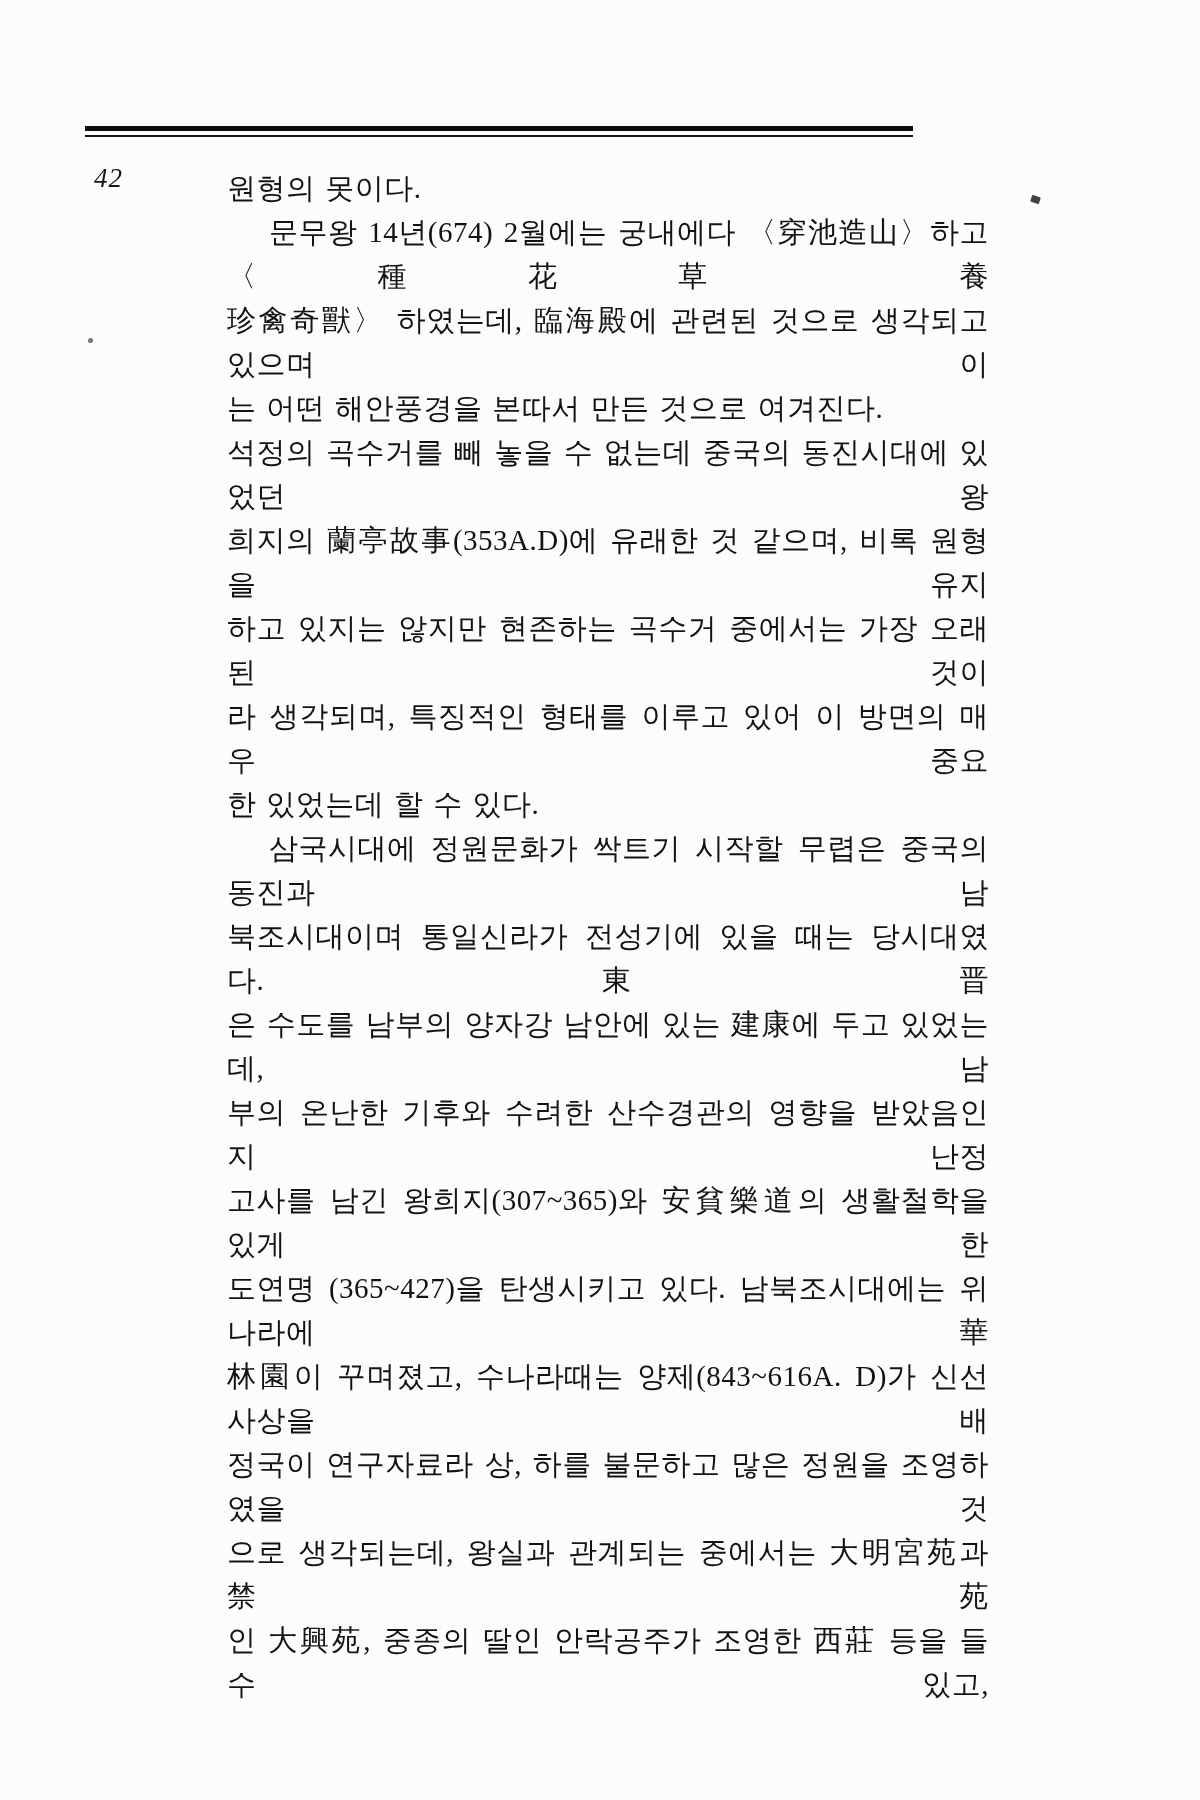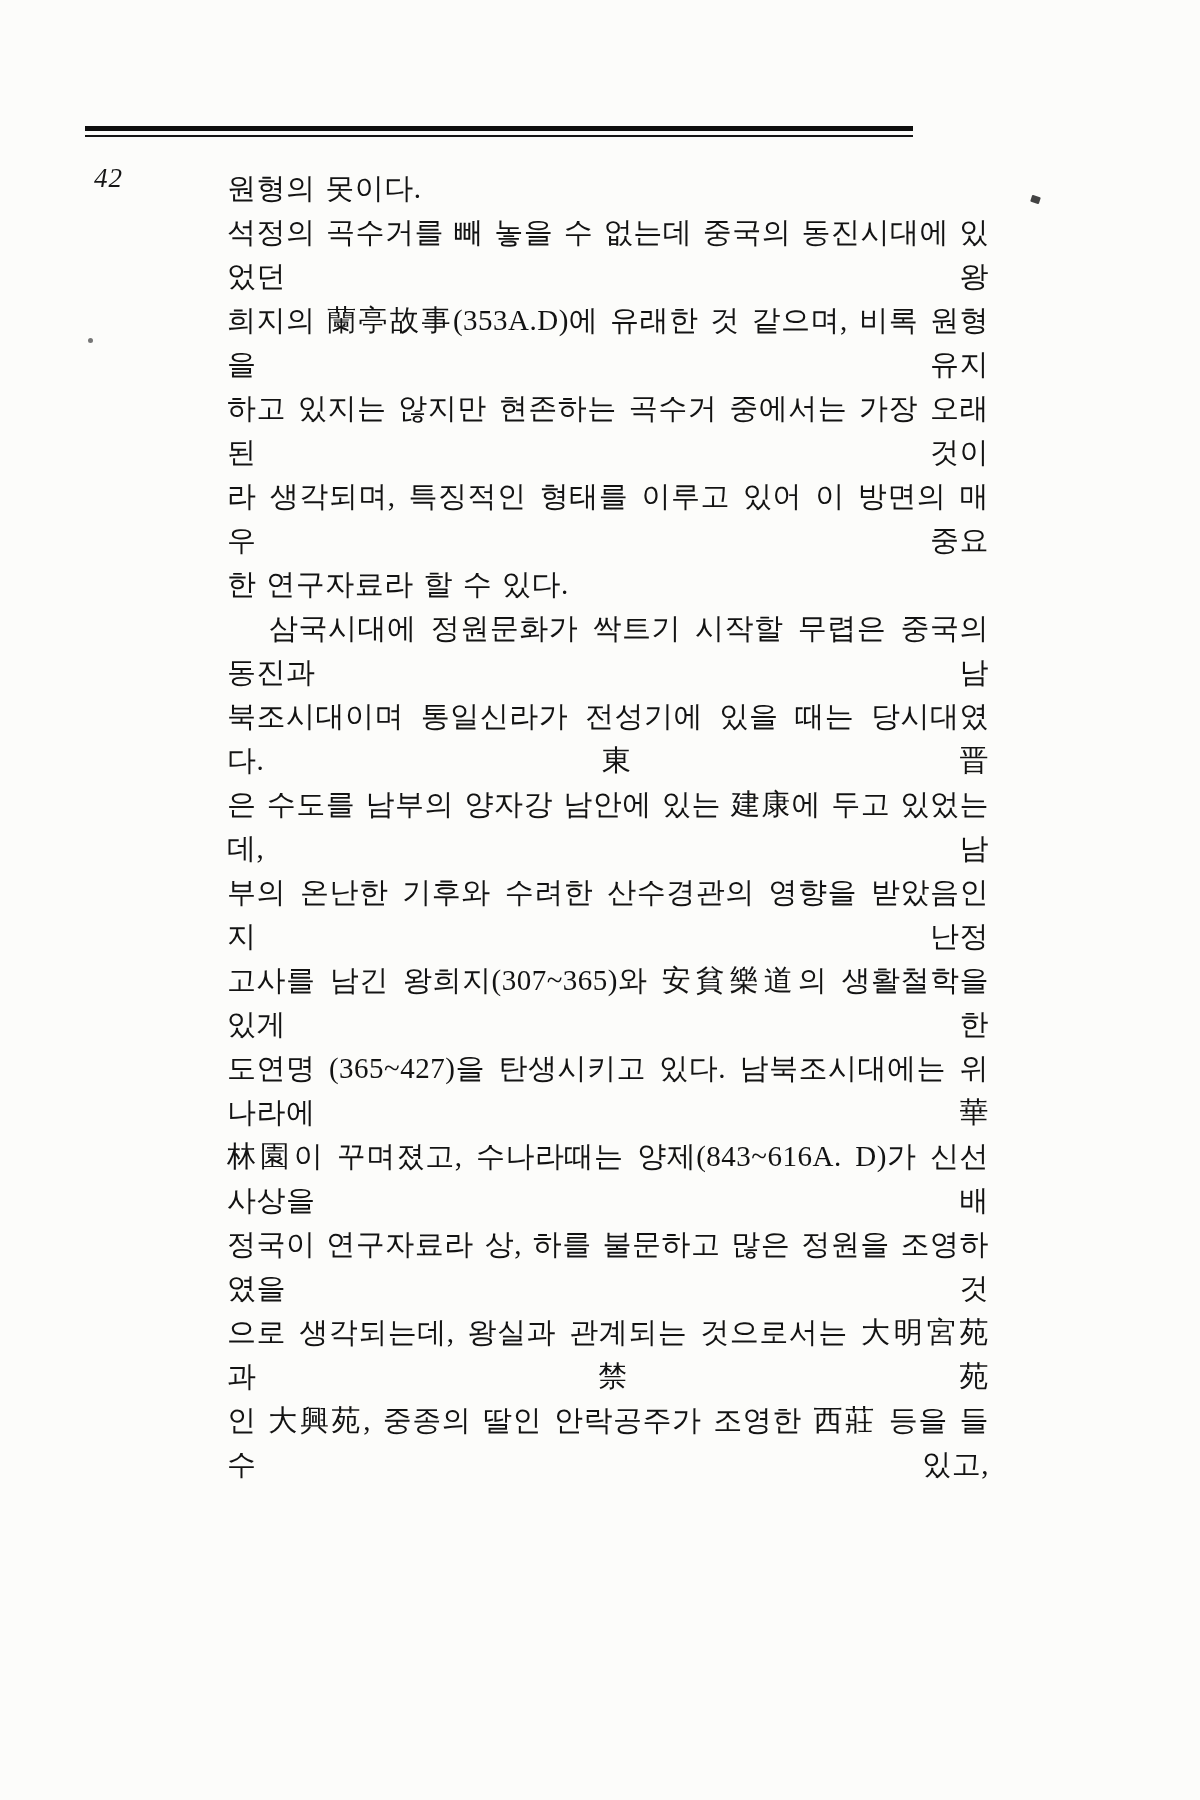--- a/index.html
+++ b/index.html
@@ -90,36 +90,41 @@
 
 <div class="scan-dot"></div>
 <div class="scan-speck"></div>
 
 <div class="text-body">
 
   <div class="paragraph">
     <div class="line para-end">원형의 못이다.</div>
   </div>
 
+  <div class="paragraph">
+    <div class="line indent">문무왕 14년(674) 2월에는 궁내에다 〈穿池造山〉하고 〈種花草 養</div>
+    <div class="line">珍禽奇獸〉 하였는데, 臨海殿에 관련된 것으로 생각되고 있으며 이</div>
+    <div class="line para-end">는 어떤 해안풍경을 본따서 만든 것으로 여겨진다.</div>
+  </div>
 
   <div class="paragraph">
     <div class="line">석정의 곡수거를 빼 놓을 수 없는데 중국의 동진시대에 있었던 왕</div>
     <div class="line">희지의 蘭亭故事(353A.D)에 유래한 것 같으며, 비록 원형을 유지</div>
     <div class="line">하고 있지는 않지만 현존하는 곡수거 중에서는 가장 오래된 것이</div>
     <div class="line">라 생각되며, 특징적인 형태를 이루고 있어 이 방면의 매우 중요</div>
-    <div class="line para-end">한 연구자료라 할 수 있다.</div>
+    <div class="line para-end">한 있었는데 할 수 있다.</div>
   </div>
 
   <div class="paragraph">
     <div class="line indent">삼국시대에 정원문화가 싹트기 시작할 무렵은 중국의 동진과 남</div>
     <div class="line">북조시대이며 통일신라가 전성기에 있을 때는 당시대였다. 東晋</div>
     <div class="line">은 수도를 남부의 양자강 남안에 있는 建康에 두고 있었는데, 남</div>
     <div class="line">부의 온난한 기후와 수려한 산수경관의 영향을 받았음인지 난정</div>
     <div class="line">고사를 남긴 왕희지(307~365)와 安貧樂道의 생활철학을 있게 한</div>
     <div class="line">도연명 (365~427)을 탄생시키고 있다. 남북조시대에는 위나라에 華</div>
     <div class="line">林園이 꾸며졌고, 수나라때는 양제(843~616A. D)가 신선사상을 배</div>
     <div class="line">정국이 연구자료라 상, 하를 불문하고 많은 정원을 조영하였을 것</div>
-    <div class="line">으로 생각되는데, 왕실과 관계되는 것으로서는 大明宮苑과 禁苑</div>
+    <div class="line">으로 생각되는데, 왕실과 관계되는 중에서는 大明宮苑과 禁苑</div>
     <div class="line">인 大興苑, 중종의 딸인 안락공주가 조영한 西莊 등을 들 수 있고,</div>
 
   </div>
 
 </div>
 
 </body></html>

